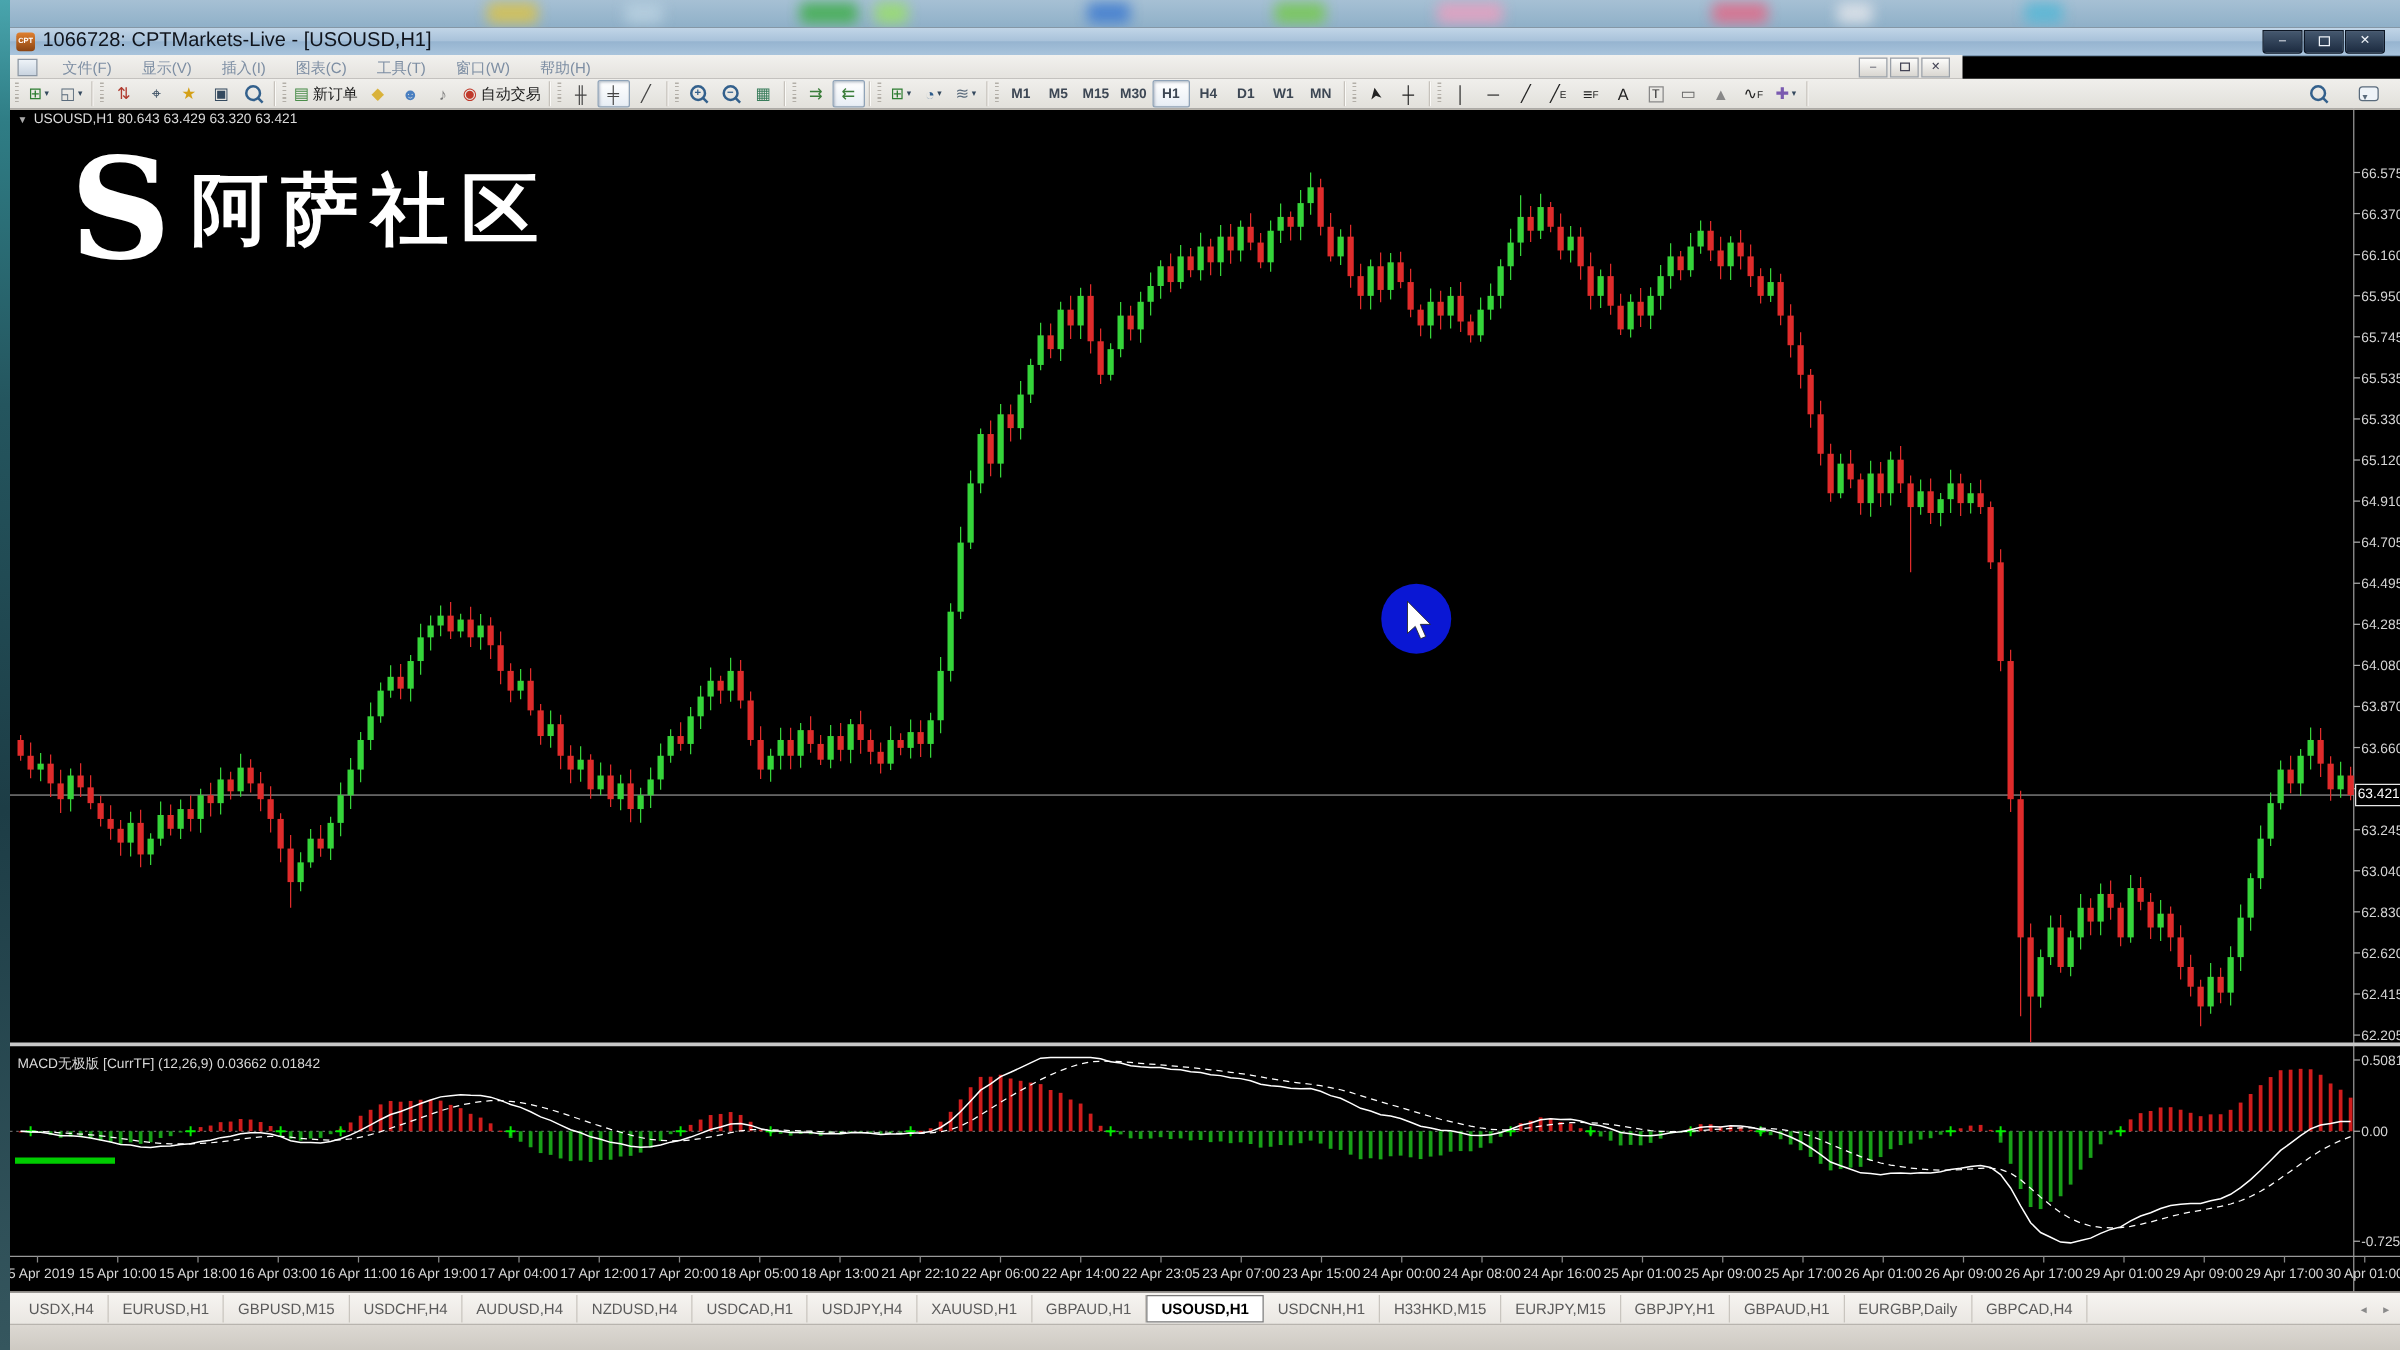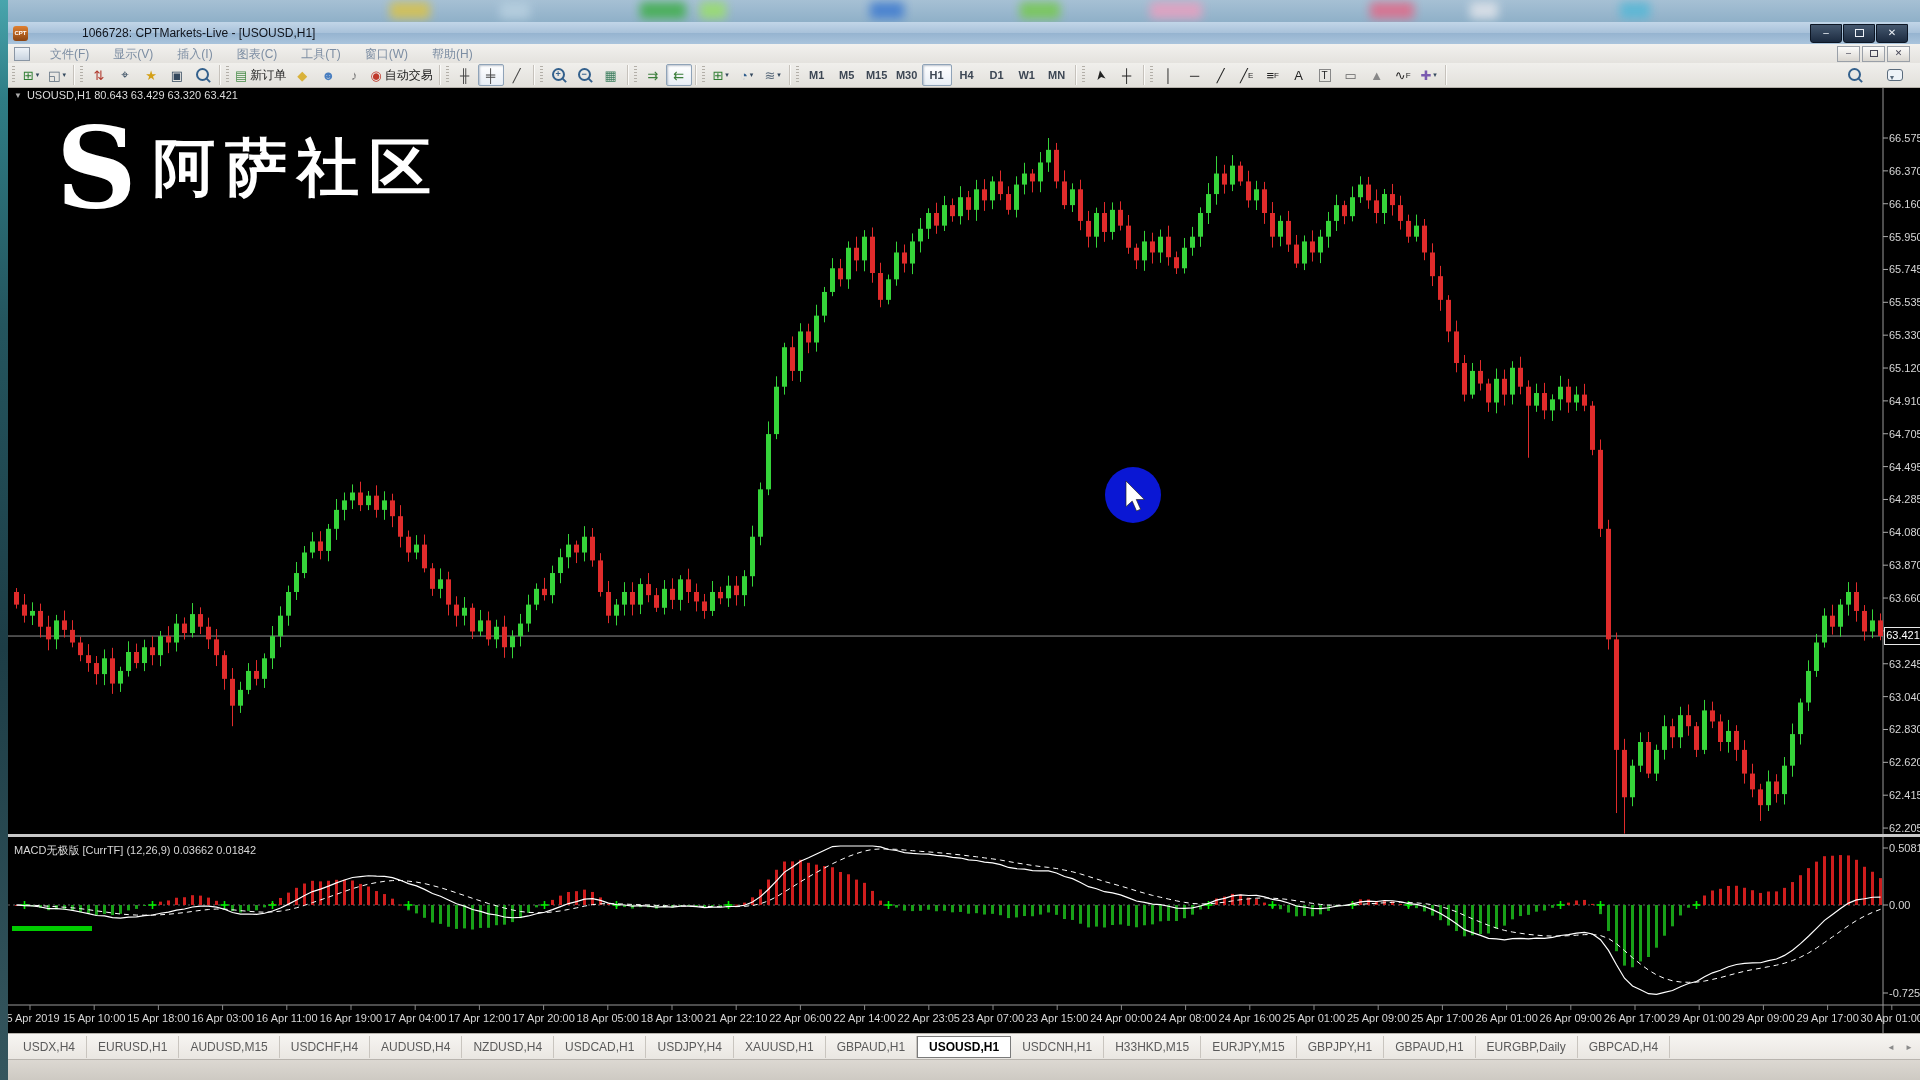--- a/index.html
+++ b/index.html
@@ -12,28 +12,28 @@
   .blob{position:absolute;top:2px;height:17px;filter:blur(5px);opacity:.85;border-radius:3px;}
   .left-strip{position:absolute;left:0;top:0;width:8px;height:1080px;z-index:6;
     background:linear-gradient(#49a5ad 0%,#2f7d85 9%,#24555e 30%,#1d3d46 60%,#35565e 100%);}
   
   .titlebar{position:absolute;left:8px;top:22px;width:1912px;height:22px;z-index:5;
     background:linear-gradient(#c2d6e8 0%,#a9c2da 48%,#96b4d0 52%,#a9c4dc 100%);
     display:flex;align-items:center;border-bottom:1px solid #7e9ab4;}
   .app-icon{width:15px;height:15px;margin:0 6px 0 5px;border-radius:3px;
     background:linear-gradient(#e08030,#8a4412);color:#fff;font-size:6px;font-weight:bold;
     display:flex;align-items:center;justify-content:center;}
-  .title-text{font-size:12px;color:#10141c;margin-left:48px;}
+  .title-text{font-size:16px;color:#10141c;}
   .win-controls{margin-left:auto;display:flex;margin-right:12px;}
   .win-btn{width:30px;height:17px;margin-left:1px;display:flex;align-items:center;justify-content:center;
     background:linear-gradient(#45586f,#1c2b40);border:1px solid #0d1624;border-radius:0 0 3px 3px;
     color:#eef2f8;font-size:10px;line-height:10px;}
   .win-btn .sq{width:7px;height:6px;border:1px solid #eef2f8;display:inline-block;}
   
-  .menubar{position:absolute;left:8px;top:44px;width:1912px;height:19px;z-index:5;
+  .menubar{position:absolute;left:8px;top:44px;width:1562px;height:19px;z-index:5;
     background:linear-gradient(#f2f1ee,#e4e2de);display:flex;align-items:center;
     border-bottom:1px solid #cfccc6;}
   .mdi-icon{width:14px;height:12px;margin:0 8px 0 6px;border:1px solid #8a96a4;
     background:linear-gradient(#eef3f8,#c9d4e0);}
   .menu-item{font-size:12px;color:#7d8ea3;padding:0 12px;line-height:18px;}
   .mdi-controls{margin-left:auto;display:flex;margin-right:10px;}
   .mdi-btn{width:21px;height:14px;margin-left:2px;display:flex;align-items:center;justify-content:center;
     background:linear-gradient(#fcfcfb,#d9d6d0);border:1px solid #9aa0a8;color:#445;font-size:9px;line-height:9px;}
   .mdi-btn .sq{width:6px;height:5px;border:1px solid #445;display:inline-block;}
   
@@ -1174,21 +1174,21 @@
   </div>
 
   <div class="macd-label">MACD无极版 [CurrTF] (12,26,9) 0.03662 0.01842</div>
 
   <div class="price-tag">63.421</div>
 
   <div class="tabbar">
     <div id="tab-items" style="display:flex;align-items:flex-start">
         <div class="tab">USDX,H4</div>
         <div class="tab">EURUSD,H1</div>
-        <div class="tab">AUDUSD,M15</div>
+        <div class="tab">GBPUSD,M15</div>
         <div class="tab">USDCHF,H4</div>
         <div class="tab">AUDUSD,H4</div>
         <div class="tab">NZDUSD,H4</div>
         <div class="tab">USDCAD,H1</div>
         <div class="tab">USDJPY,H4</div>
         <div class="tab">XAUUSD,H1</div>
         <div class="tab">GBPAUD,H1</div>
         <div class="tab active">USOUSD,H1</div>
         <div class="tab">USDCNH,H1</div>
         <div class="tab">H33HKD,M15</div>

